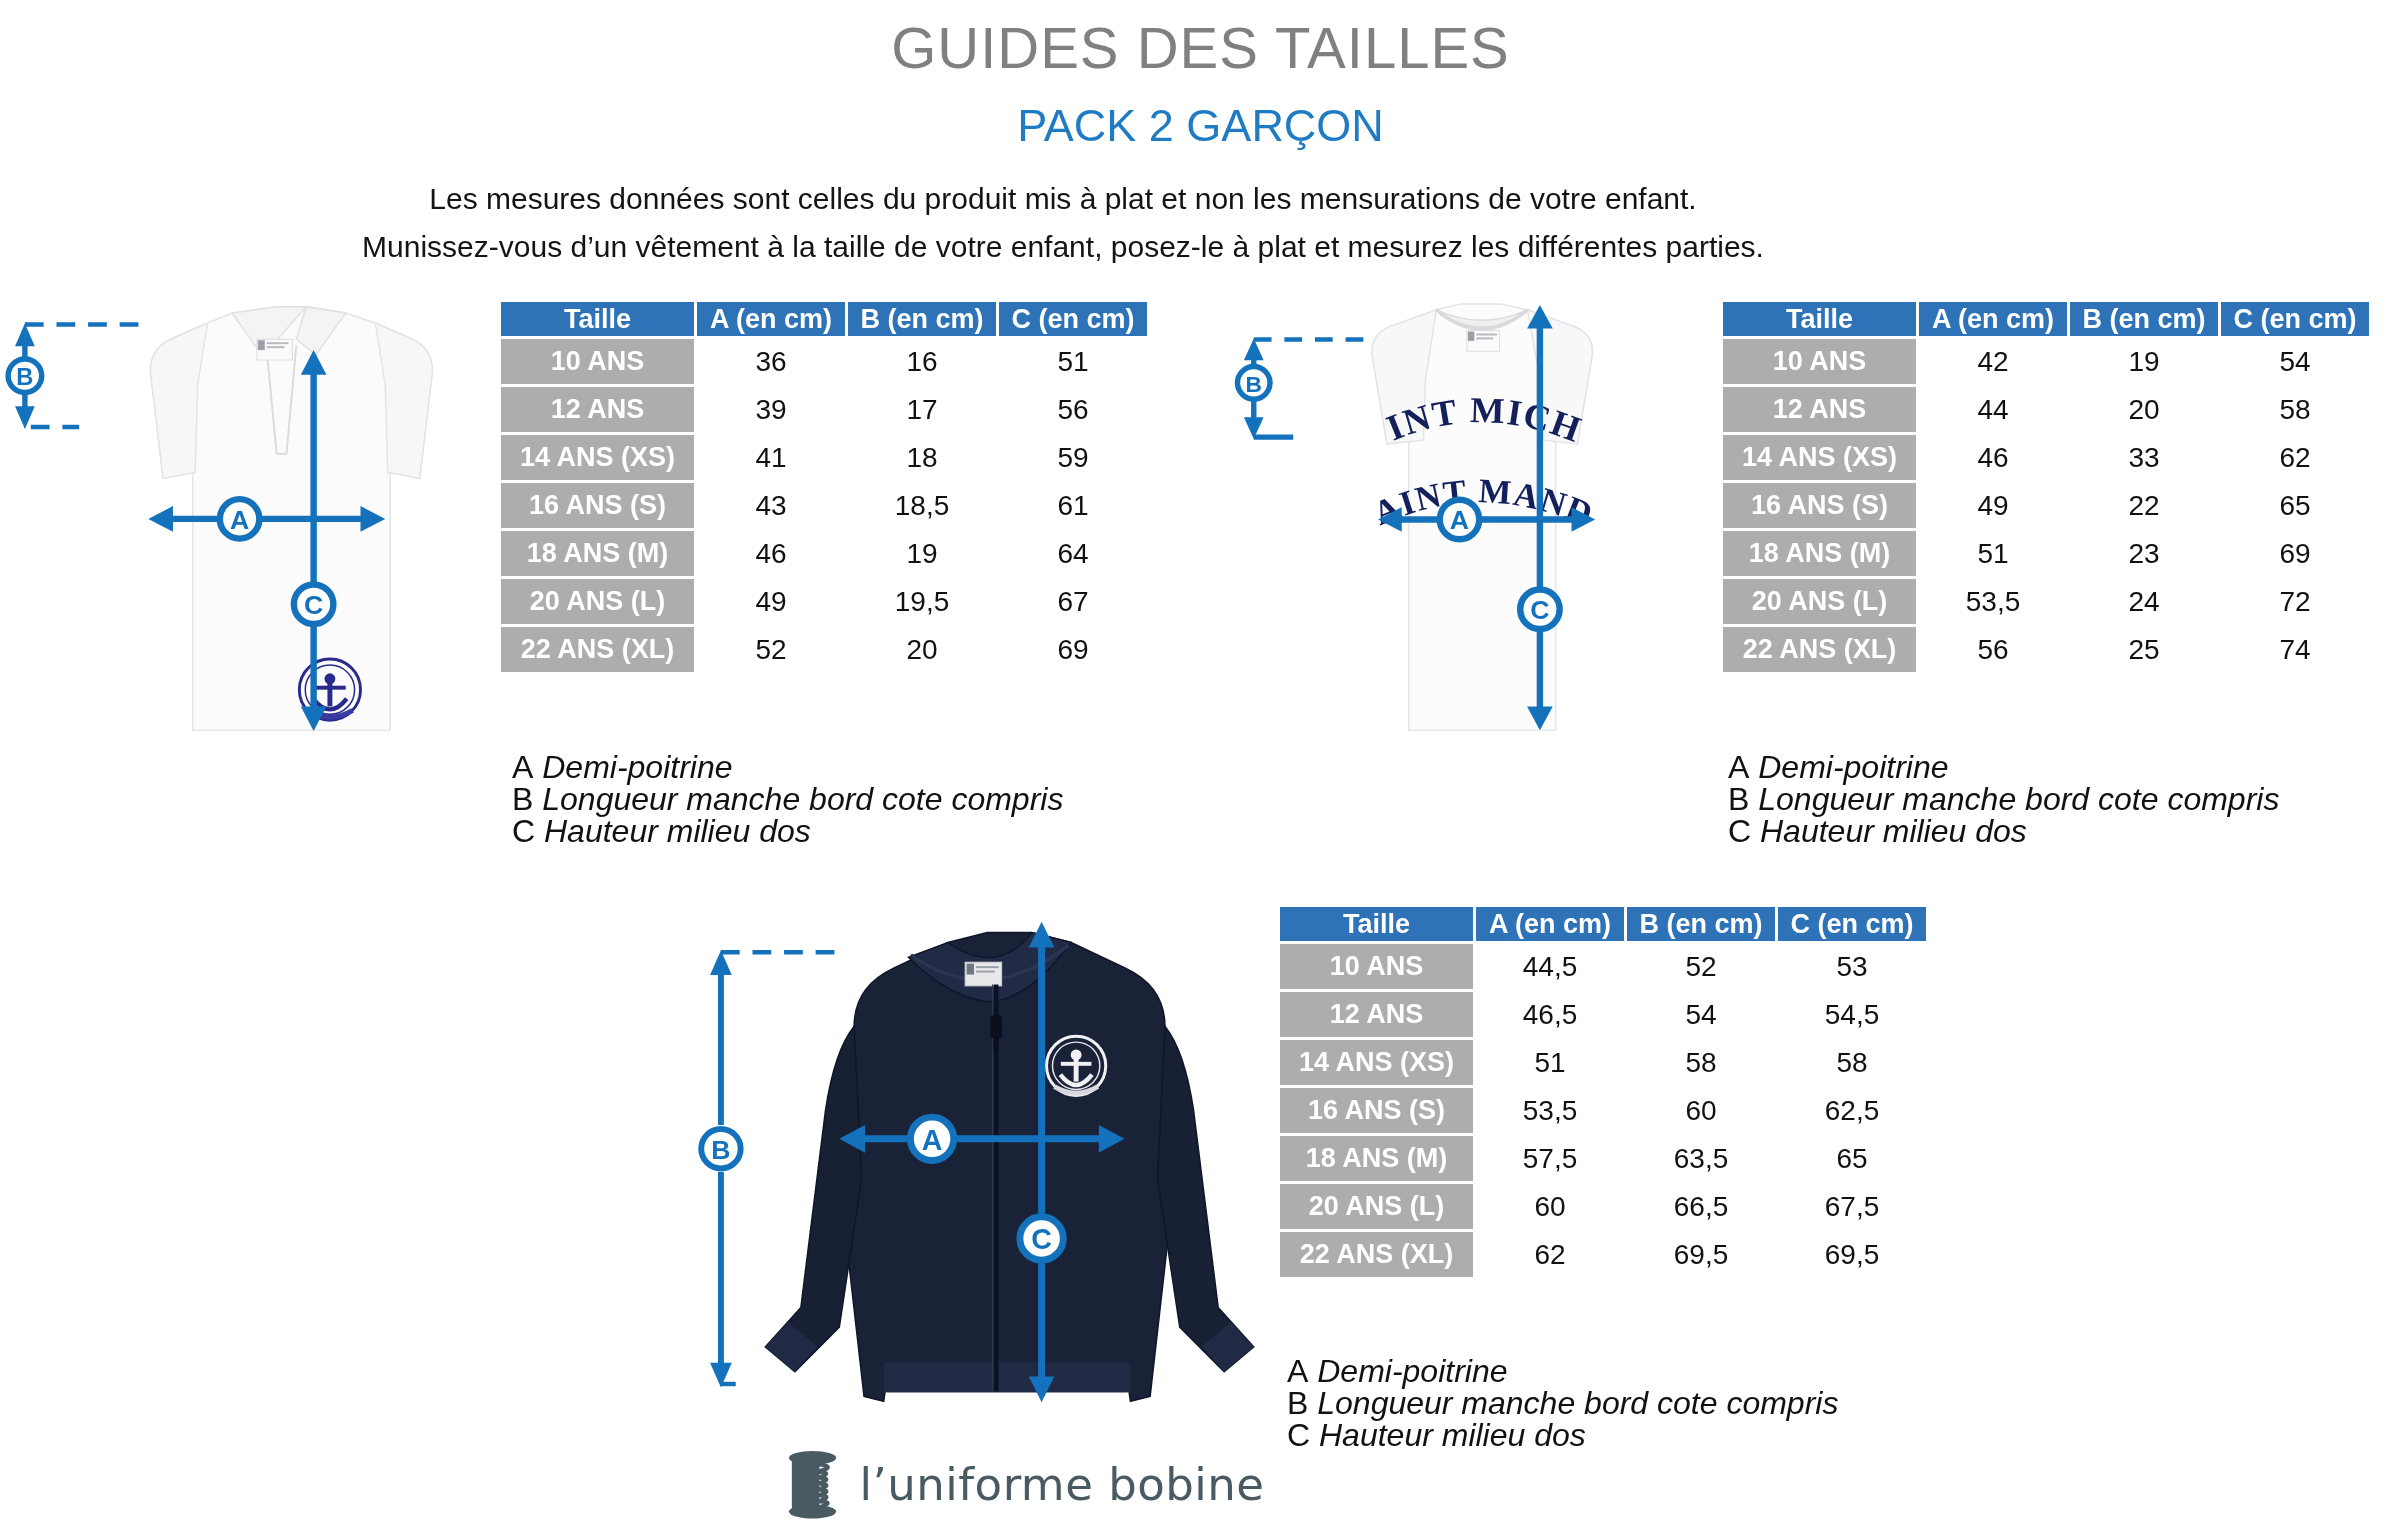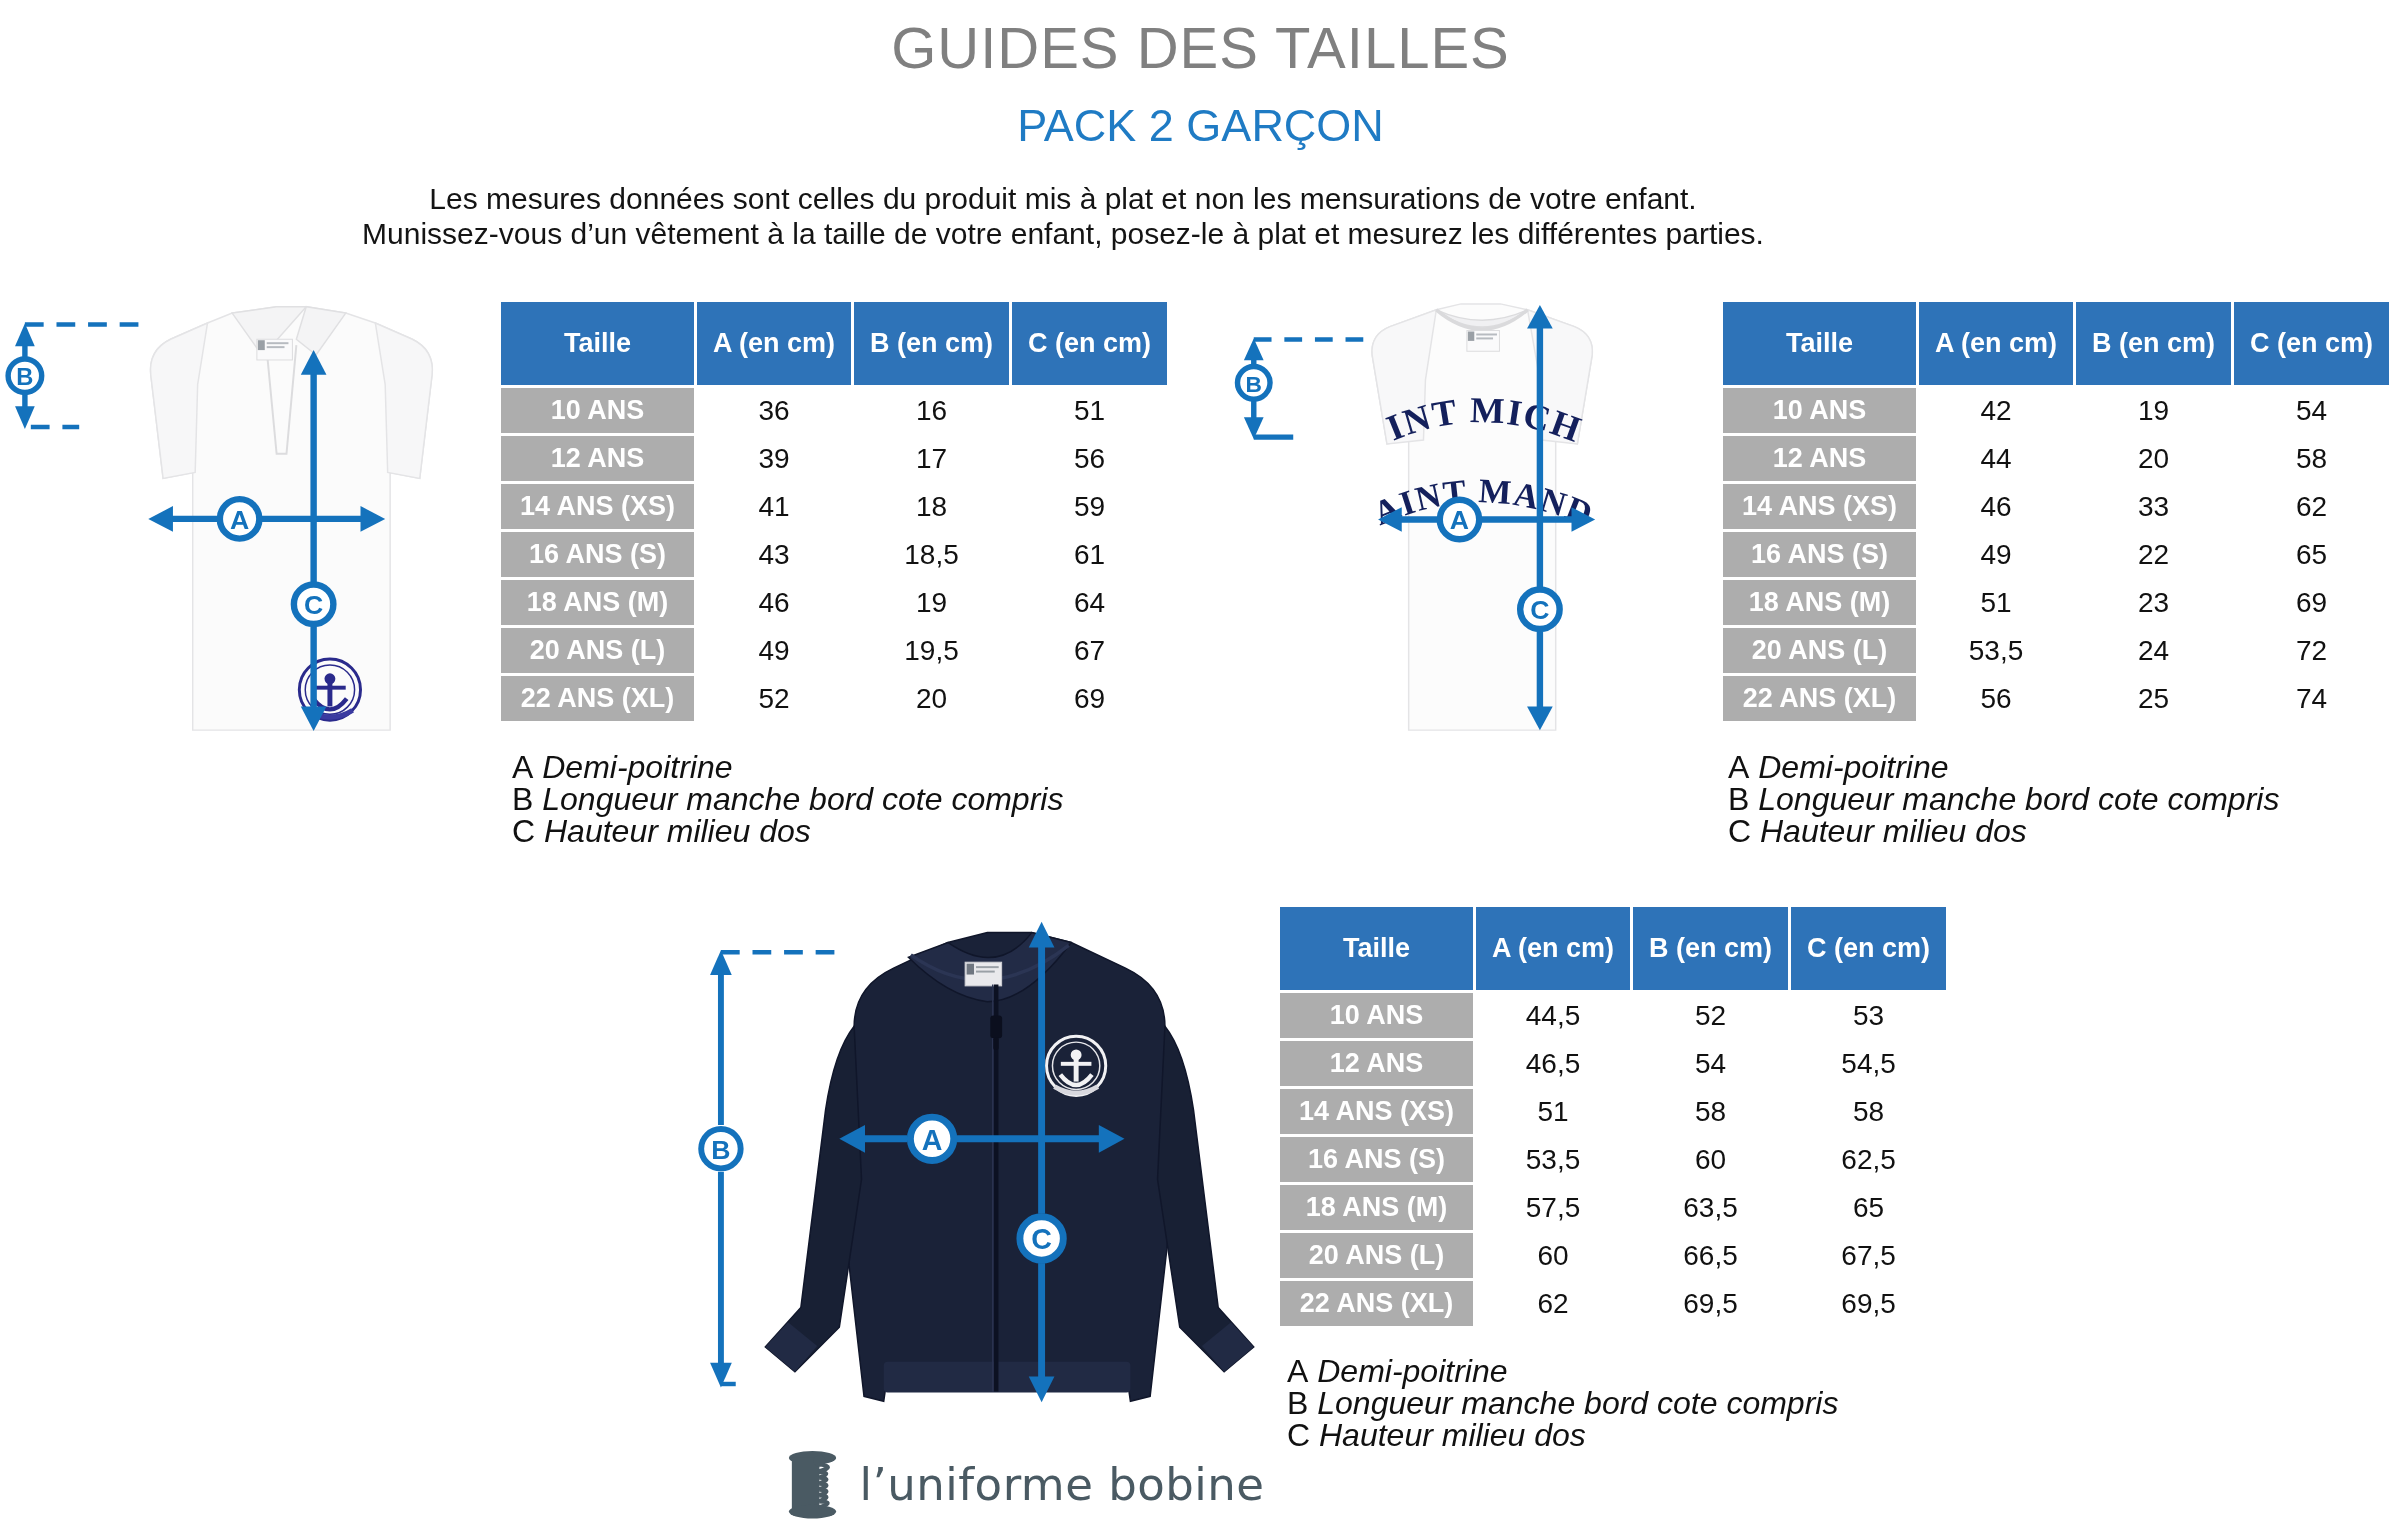--- a/index.html
+++ b/index.html
@@ -30,37 +30,37 @@
     font-size:45px;
     color:#1F7BC4;
     font-weight:400;
     white-space:nowrap;
   }
   .intro-line{
     left:0;width:2126px;text-align:center;
     font-size:30px;color:#141414;white-space:nowrap;
   }
   #intro-1{top:182px;}
-  #intro-2{top:217px;}
+  #intro-2{top:230px;}
 
   
   .size-table{
     border-collapse:separate;
     border-spacing:3px 3px;
     table-layout:fixed;
   }
   .size-table th{
     background:#2E73B8;
     color:#ffffff;
     font-size:27px;
     font-weight:700;
-    height:51px;
+    height:34px;
     text-align:center;
     vertical-align:middle;
-    padding:16px;
+    padding:0;
     white-space:nowrap;
   }
   .size-table td.sizecell{
     background:#ADADAD;
     color:#ffffff;
     font-size:27px;
     font-weight:700;
     text-align:center;
     vertical-align:middle;
     height:45px;padding:0;

